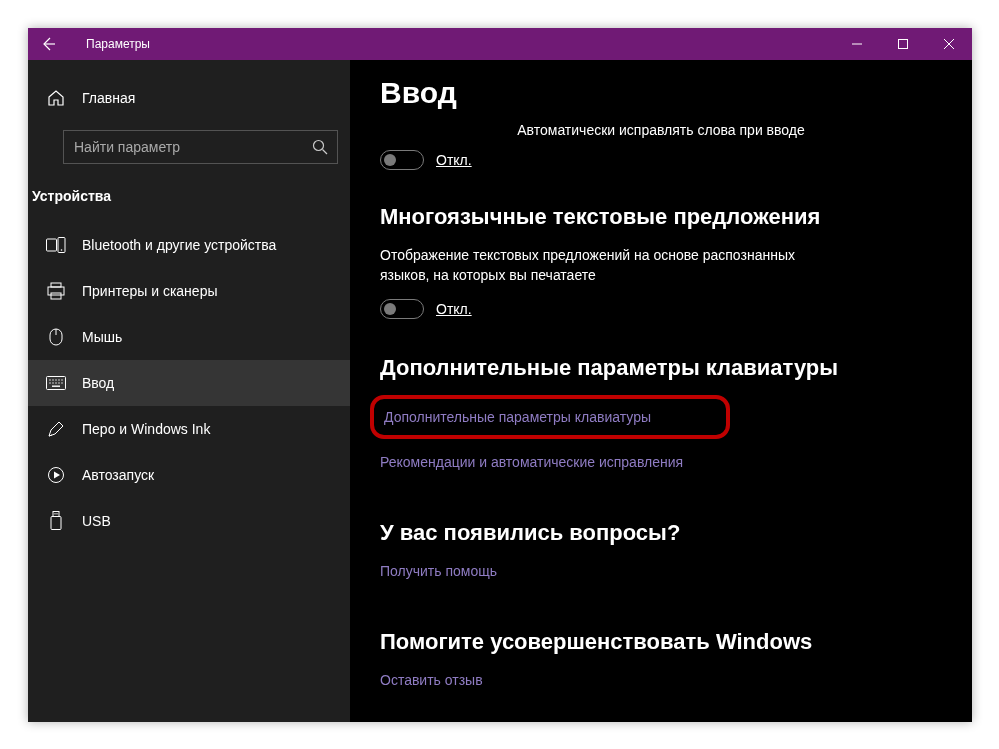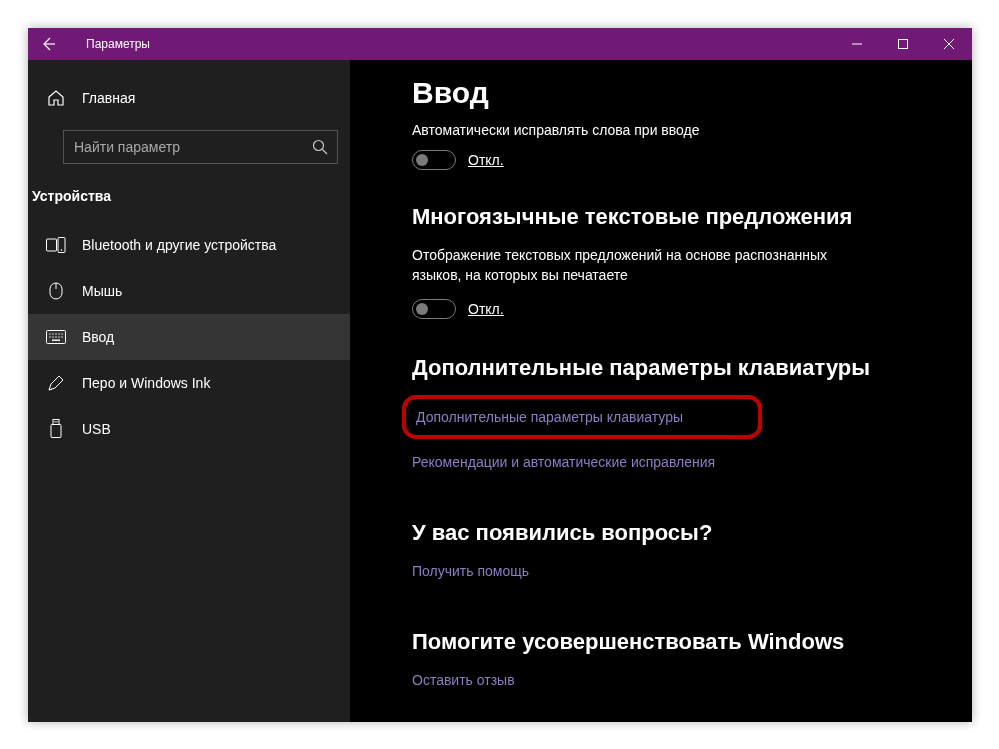--- a/index.html
+++ b/index.html
@@ -56,21 +56,20 @@
     align-items: center;
     justify-content: center;
     cursor: pointer;
   }
   .winbtn svg { stroke: #fff; fill: none; }
 
   .content {
     flex: 1;
     display: flex;
     overflow: hidden;
-    gap: 32px;
   }
   
   .sidebar {
     width: 322px;
     background: #1f1f1f;
     color: #fff;
     padding-top: 18px;
     display: flex;
     flex-direction: column;
     overflow-y: auto;
@@ -143,20 +142,21 @@
   }
   .page-title {
     font-size: 30px;
     font-weight: 600;
     margin-bottom: 12px;
   }
   .setting-label {
     font-size: 14px;
     color: #fff;
     margin-bottom: 12px;
+    text-align: center;
   }
   .toggle-row {
     display: flex;
     align-items: center;
     gap: 12px;
     margin-bottom: 34px;
     font-size: 14px;
     text-decoration: underline;
   }
   .toggle {
@@ -269,20 +269,30 @@
         <span class="icon">
           <svg width="20" height="16" viewBox="0 0 20 16">
               <rect x="0.5" y="2" width="10" height="12" rx="1" stroke="#fff" fill="none"></rect>
               <rect x="12" y="0.5" width="7" height="15" rx="1" stroke="#fff" fill="none"></rect>
               <circle cx="15.5" cy="13" r="0.8" fill="#fff"></circle>
             </svg>
         </span>
         <span>Bluetooth и другие устройства</span>
       </div>
 
+      <div class="nav-item">
+        <span class="icon">
+          <svg width="18" height="18" viewBox="0 0 18 18">
+              <rect x="4" y="1" width="10" height="4" stroke="#fff" fill="none"></rect>
+              <rect x="1" y="5" width="16" height="8" stroke="#fff" fill="none"></rect>
+              <rect x="4" y="11" width="10" height="6" stroke="#fff" fill="none"></rect>
+            </svg>
+        </span>
+        <span>Принтеры и сканеры</span>
+      </div>
 
       <div class="nav-item">
         <span class="icon">
           <svg width="14" height="18" viewBox="0 0 14 18">
               <rect x="1" y="1" width="12" height="16" rx="6" stroke="#fff" fill="none"></rect>
               <line x1="7" y1="1" x2="7" y2="7" stroke="#fff"></line>
             </svg>
         </span>
         <span>Мышь</span>
       </div>
@@ -310,20 +320,29 @@
       <div class="nav-item">
         <span class="icon">
           <svg width="18" height="18" viewBox="0 0 18 18">
               <path d="M2 16 L4 10 L12 2 L16 6 L8 14 Z" stroke="#fff" fill="none"></path>
               <path d="M2 16 L5 15" stroke="#fff"></path>
             </svg>
         </span>
         <span>Перо и Windows Ink</span>
       </div>
 
+      <div class="nav-item">
+        <span class="icon">
+          <svg width="18" height="18" viewBox="0 0 18 18">
+              <circle cx="9" cy="9" r="7.5" stroke="#fff" fill="none"></circle>
+              <path d="M7 5.5 L13 9 L7 12.5 Z" fill="#fff"></path>
+            </svg>
+        </span>
+        <span>Автозапуск</span>
+      </div>
 
       <div class="nav-item">
         <span class="icon">
           <svg width="12" height="20" viewBox="0 0 12 20">
               <rect x="3" y="0.5" width="6" height="5" stroke="#fff" fill="none"></rect>
               <rect x="1" y="5.5" width="10" height="13" rx="1" stroke="#fff" fill="none"></rect>
               <rect x="4.5" y="2" width="1" height="1.5" fill="#fff"></rect>
               <rect x="6.5" y="2" width="1" height="1.5" fill="#fff"></rect>
             </svg>
         </span>

